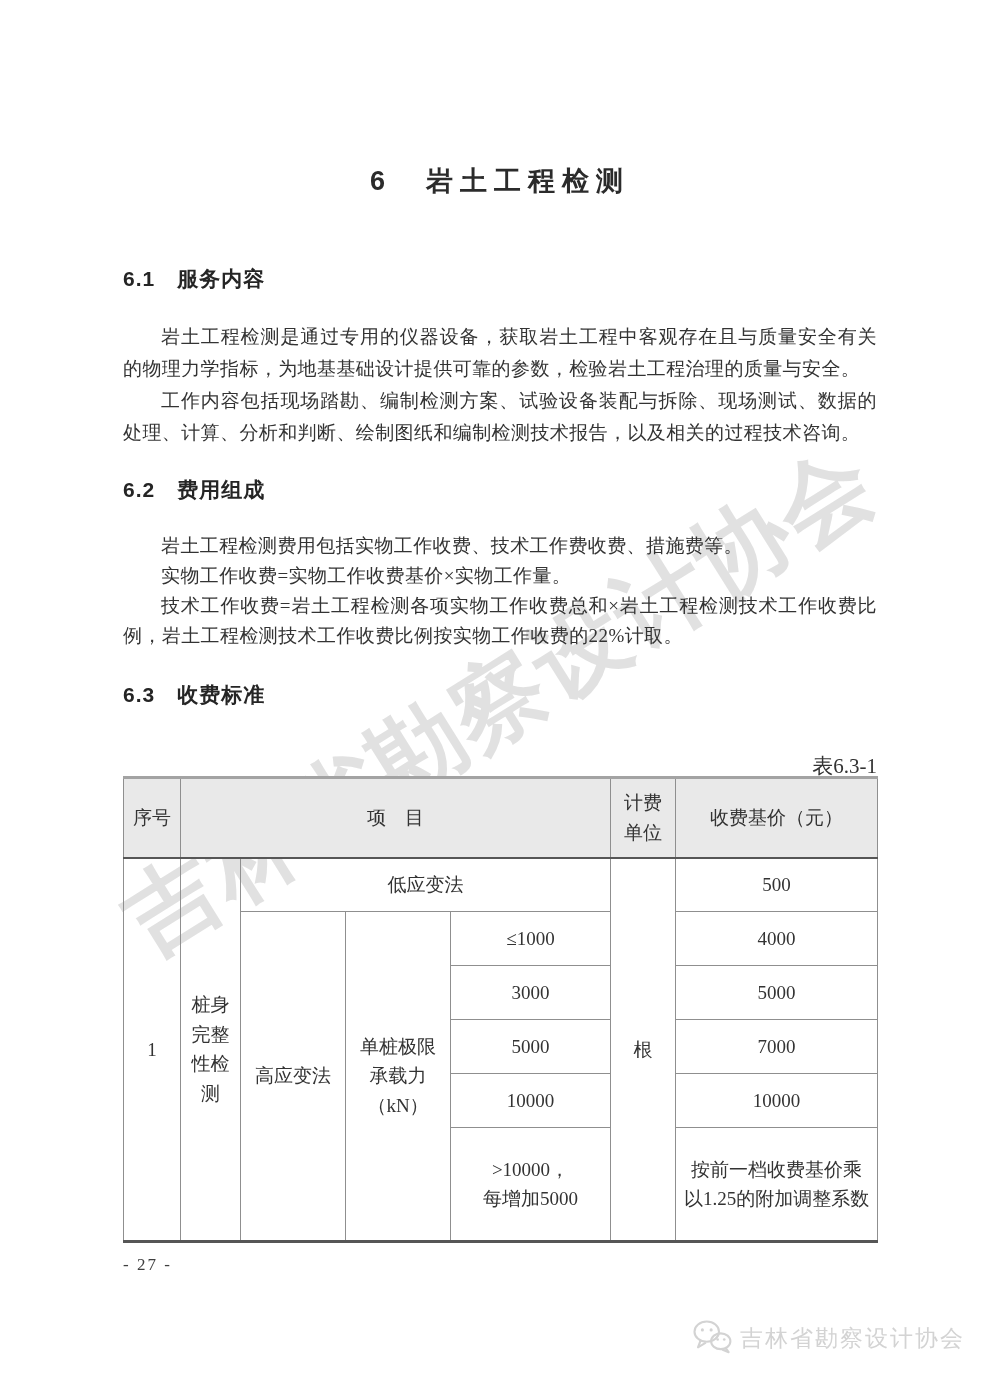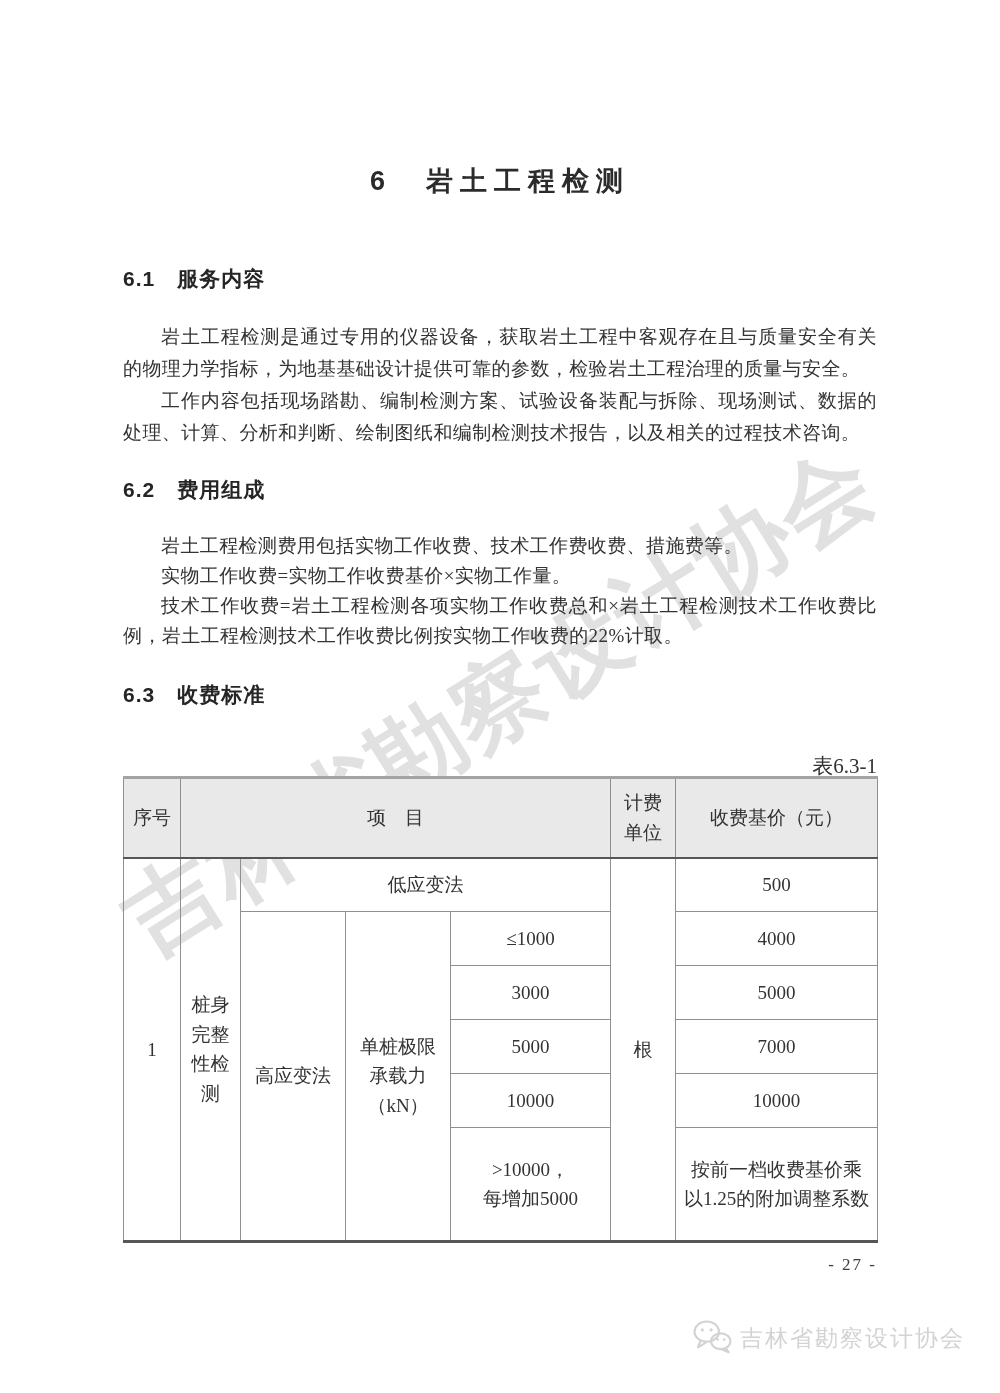--- a/index.html
+++ b/index.html
@@ -53,21 +53,21 @@
     font-size:19px;color:#333;line-height:1.55;padding:2px 3px;
     white-space:pre-line;
   }
   table.fee thead td{
     background:#e9e9e9;border-bottom:2px solid #565656;
   }
   tr.r-head{height:80px;}
   tr.r-std{height:54px;}
   tr.r-tall{height:114px;}
 
-  .page-number{top:1255px;width:754px;text-align:right;font-size:17px;
+  .page-number{top:1255px;width:754px;text-align:left;font-size:17px;
     color:#3f3f3f;letter-spacing:2px;}
 
   .footer-brand{
     position:absolute;right:35px;top:1318px;z-index:2;
     display:flex;align-items:center;gap:7px;
   }
   .footer-brand .brand-text{
     font-family:"Liberation Sans","DejaVu Sans",sans-serif;
     font-size:23px;color:#d3d3d3;letter-spacing:2px;
   }

